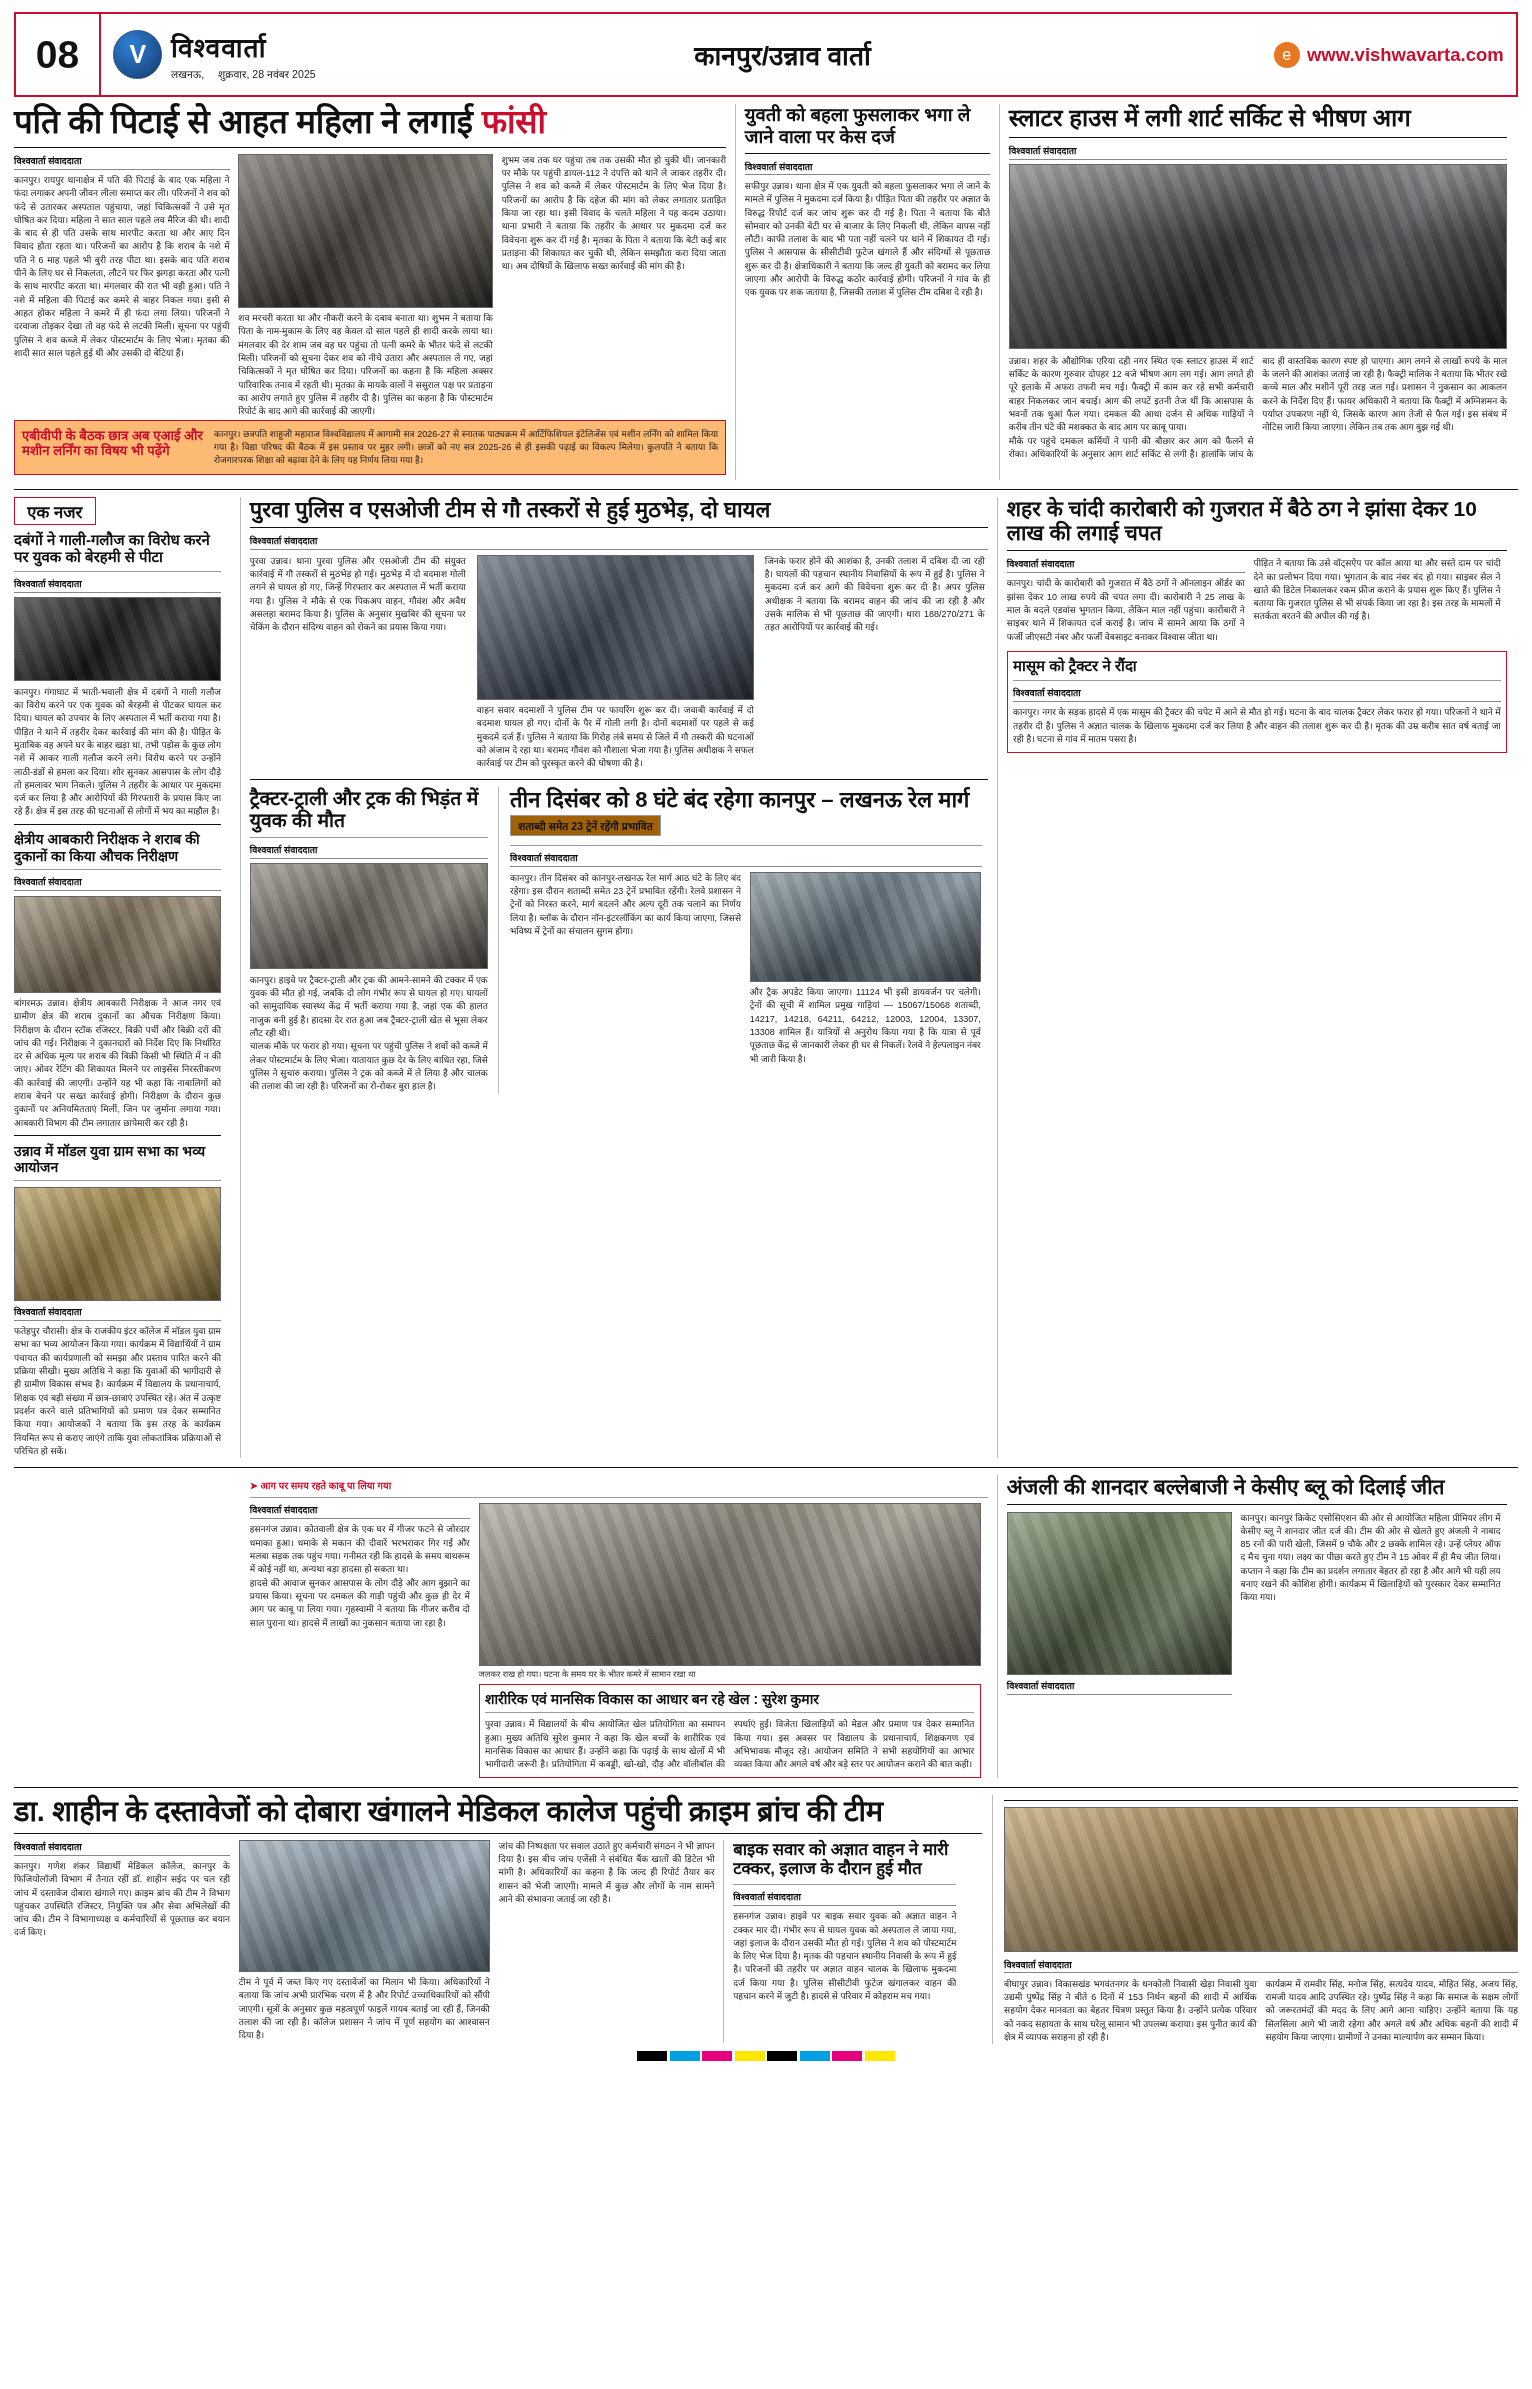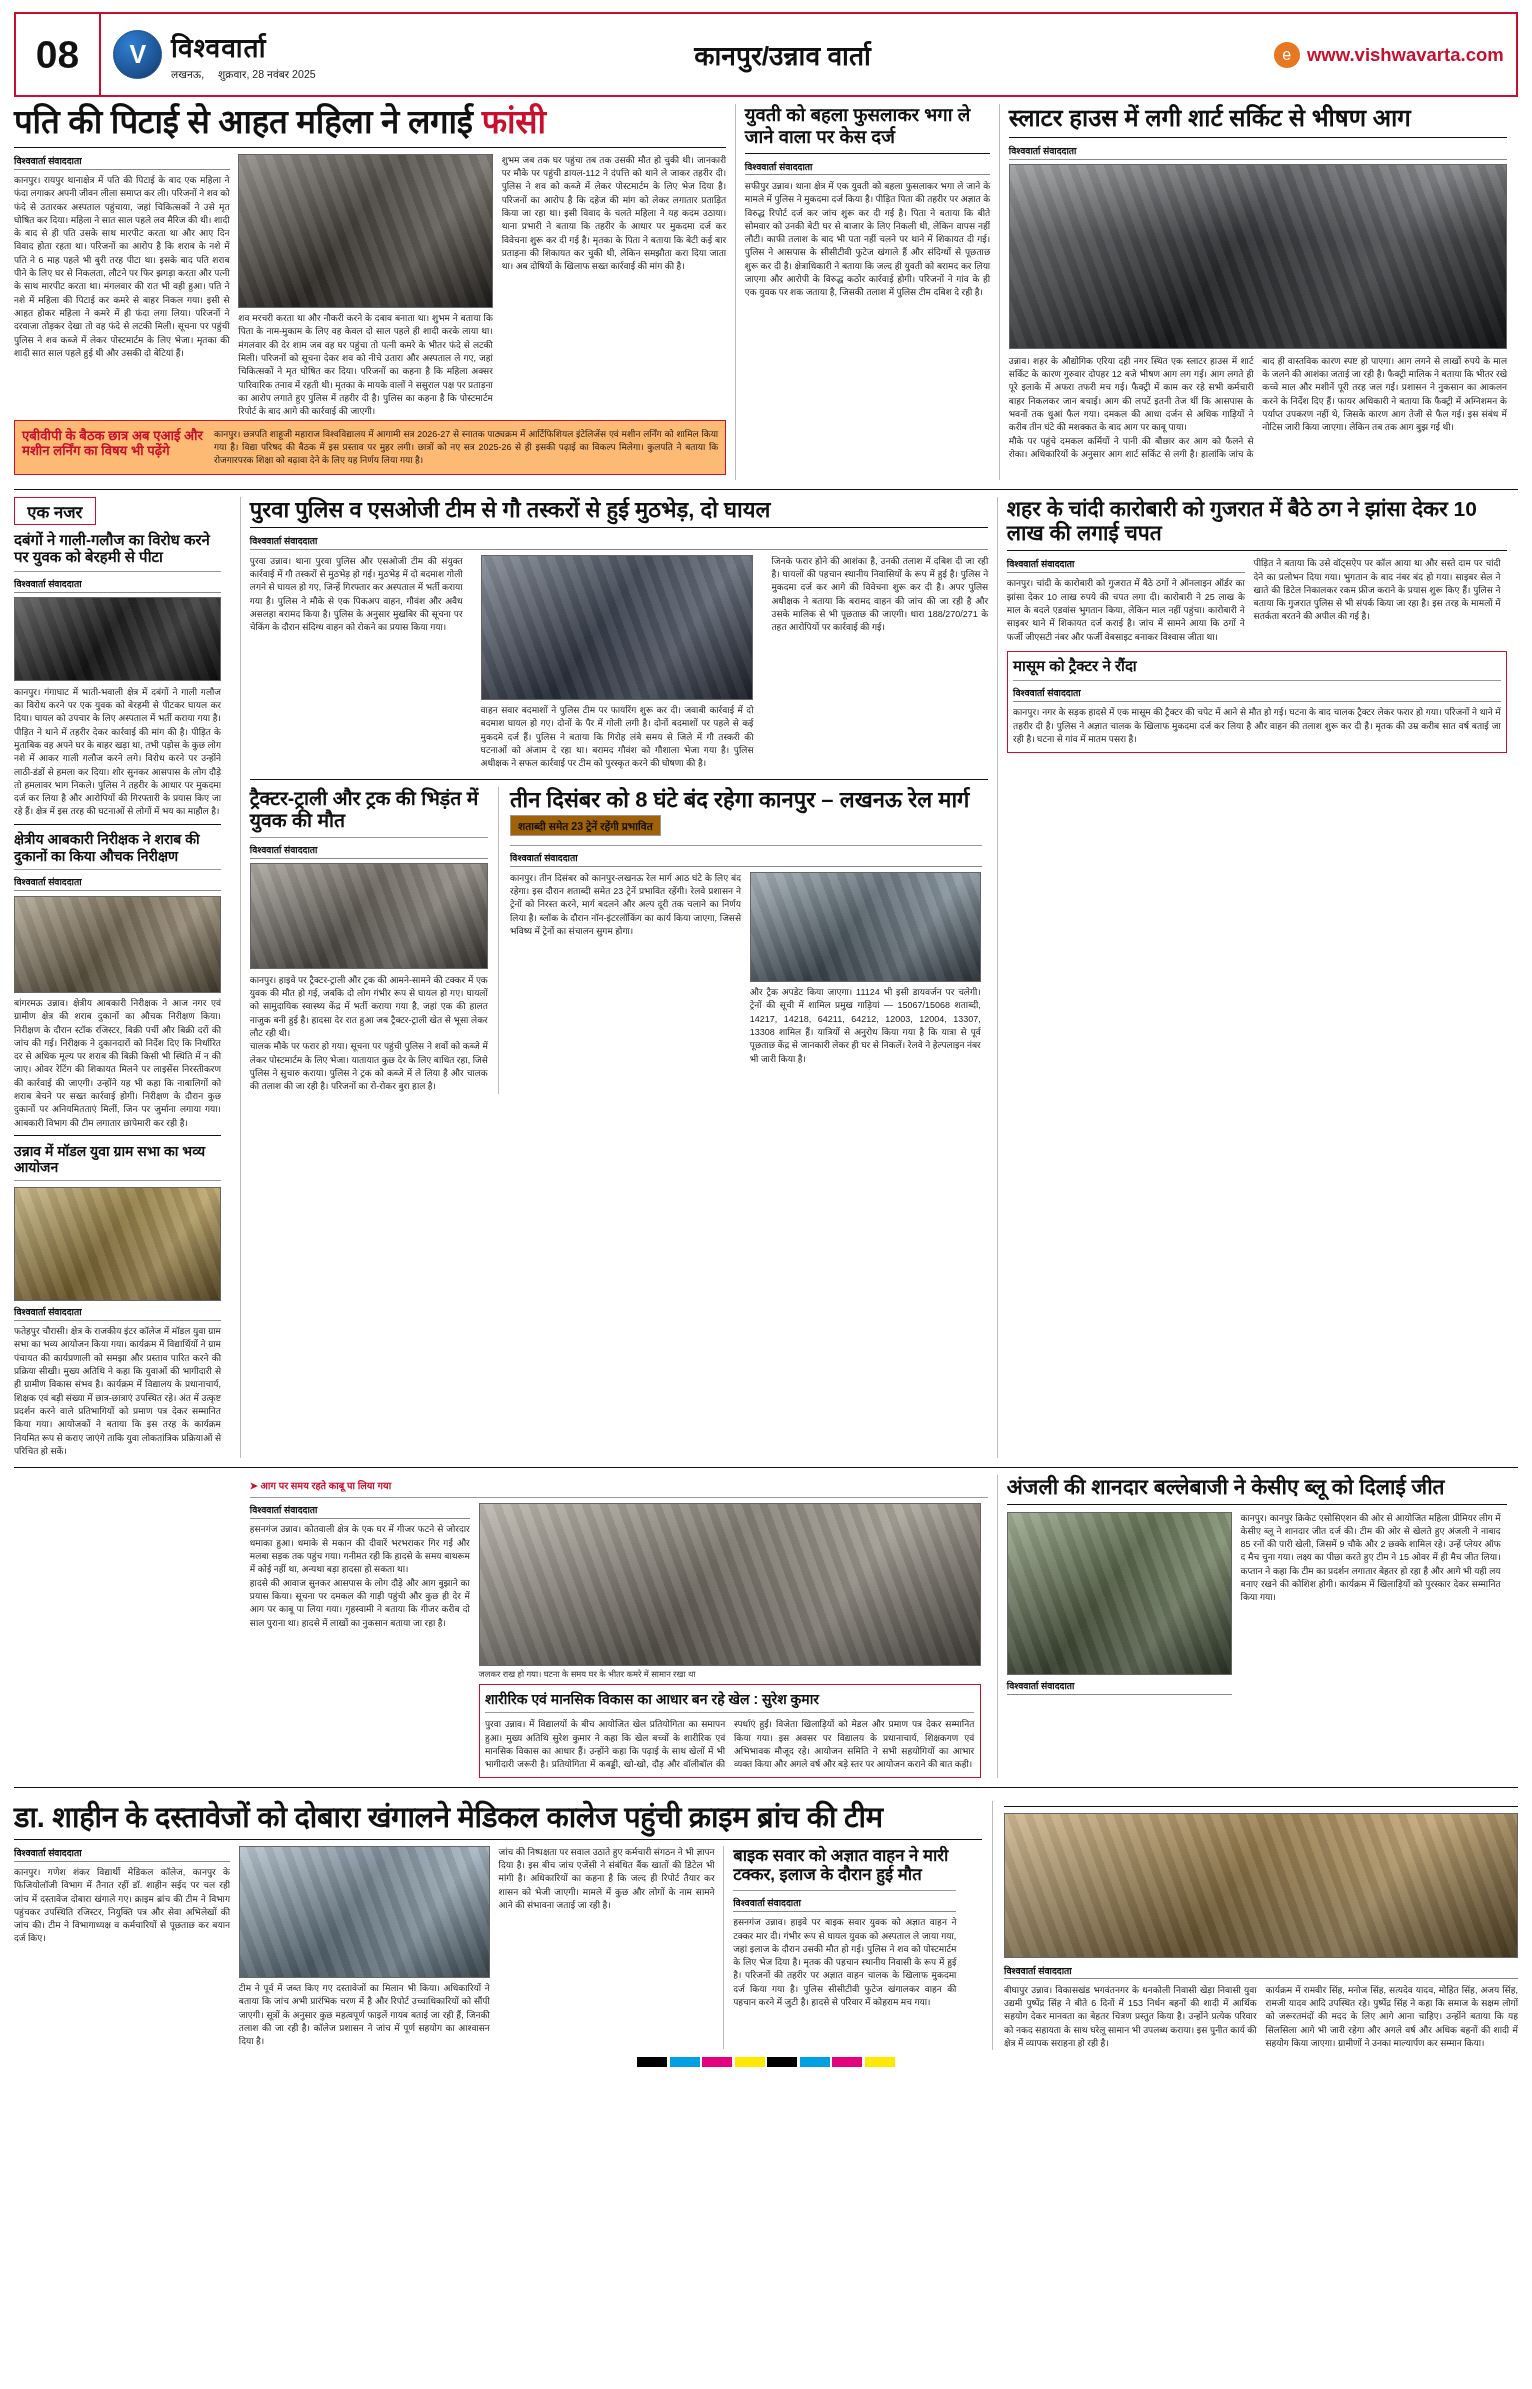--- a/index.html
+++ b/index.html
@@ -142,21 +142,21 @@
   .caption { font-size:8.4px; color:#333; margin-top:1.8px; }
 
   .divider-h { border-top:1.8px solid #111; margin:8.8px 0 7px; }
 
   
   .cmyk {
     display:flex; gap:2.6px; margin-top:7px; justify-content:center;
   }
   .cmyk span { width:30px; height:9.7px; display:block; }
 
-  .full-row { display:flex; gap:0; margin-top:13px; }
+  .full-row { display:flex; gap:0; margin-top:7px; }
   .fr-left { width:986px; padding-right:10.6px; border-right:0.9px solid #bbb; }
   .fr-right { width:528px; padding-left:10.6px; }
 </style>
 </head>
 <body>
 
 <div class="page">
 
   <div class="masthead">
     <div class="page-num">08</div>
@@ -254,21 +254,21 @@
       <div class="byline">विश्ववार्ता संवाददाता</div>
       <div class="body-text">फतेहपुर चौरासी। क्षेत्र के राजकीय इंटर कॉलेज में मॉडल युवा ग्राम सभा का भव्य आयोजन किया गया। कार्यक्रम में विद्यार्थियों ने ग्राम पंचायत की कार्यप्रणाली को समझा और प्रस्ताव पारित करने की प्रक्रिया सीखी। मुख्य अतिथि ने कहा कि युवाओं की भागीदारी से ही ग्रामीण विकास संभव है। कार्यक्रम में विद्यालय के प्रधानाचार्य, शिक्षक एवं बड़ी संख्या में छात्र-छात्राएं उपस्थित रहे। अंत में उत्कृष्ट प्रदर्शन करने वाले प्रतिभागियों को प्रमाण पत्र देकर सम्मानित किया गया। आयोजकों ने बताया कि इस तरह के कार्यक्रम नियमित रूप से कराए जाएंगे ताकि युवा लोकतांत्रिक प्रक्रियाओं से परिचित हो सकें।</div>
     </div>
 
     <div class="col" style="width:757px; padding:0 8.8px; border-right:0.9px solid #bbb;">
 
       <div class="unit">
         <div class="hl-md" style="font-size:22px;">पुरवा पुलिस व एसओजी टीम से गौ तस्करों से हुई मुठभेड़, दो घायल</div>
         <hr class="rule">
         <div class="byline">विश्ववार्ता संवाददाता</div>
-        <div style="display:flex; gap:18px;">
+        <div style="display:flex; gap:11px;">
           <div style="width:216px;">
             <div class="body-text">पुरवा उन्नाव। थाना पुरवा पुलिस और एसओजी टीम की संयुक्त कार्रवाई में गौ तस्करों से मुठभेड़ हो गई। मुठभेड़ में दो बदमाश गोली लगने से घायल हो गए, जिन्हें गिरफ्तार कर अस्पताल में भर्ती कराया गया है। पुलिस ने मौके से एक पिकअप वाहन, गौवंश और अवैध असलहा बरामद किया है। पुलिस के अनुसार मुखबिर की सूचना पर चेकिंग के दौरान संदिग्ध वाहन को रोकने का प्रयास किया गया।</div>
           </div>
           <div style="width:277px;">
             <div class="photo ph-police" style="height:145px;"></div>
             <div class="body-text" style="margin-top:4.4px;">वाहन सवार बदमाशों ने पुलिस टीम पर फायरिंग शुरू कर दी। जवाबी कार्रवाई में दो बदमाश घायल हो गए। दोनों के पैर में गोली लगी है। दोनों बदमाशों पर पहले से कई मुकदमे दर्ज हैं। पुलिस ने बताया कि गिरोह लंबे समय से जिले में गौ तस्करी की घटनाओं को अंजाम दे रहा था। बरामद गौवंश को गौशाला भेजा गया है। पुलिस अधीक्षक ने सफल कार्रवाई पर टीम को पुरस्कृत करने की घोषणा की है।</div>
           </div>
           <div style="width:220px;">
             <div class="body-text">जिनके फरार होने की आशंका है, उनकी तलाश में दबिश दी जा रही है। घायलों की पहचान स्थानीय निवासियों के रूप में हुई है। पुलिस ने मुकदमा दर्ज कर आगे की विवेचना शुरू कर दी है। अपर पुलिस अधीक्षक ने बताया कि बरामद वाहन की जांच की जा रही है और उसके मालिक से भी पूछताछ की जाएगी। धारा 188/270/271 के तहत आरोपियों पर कार्रवाई की गई।</div>
           </div>

